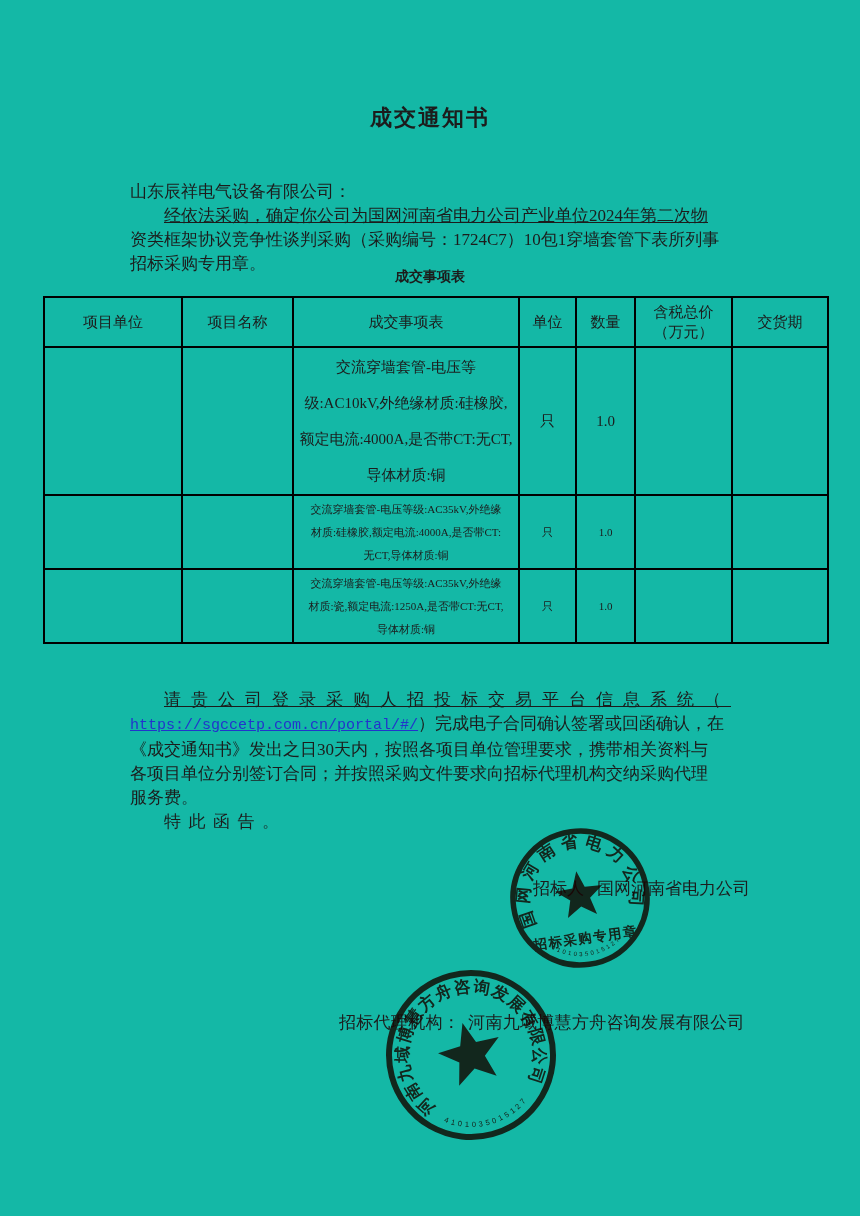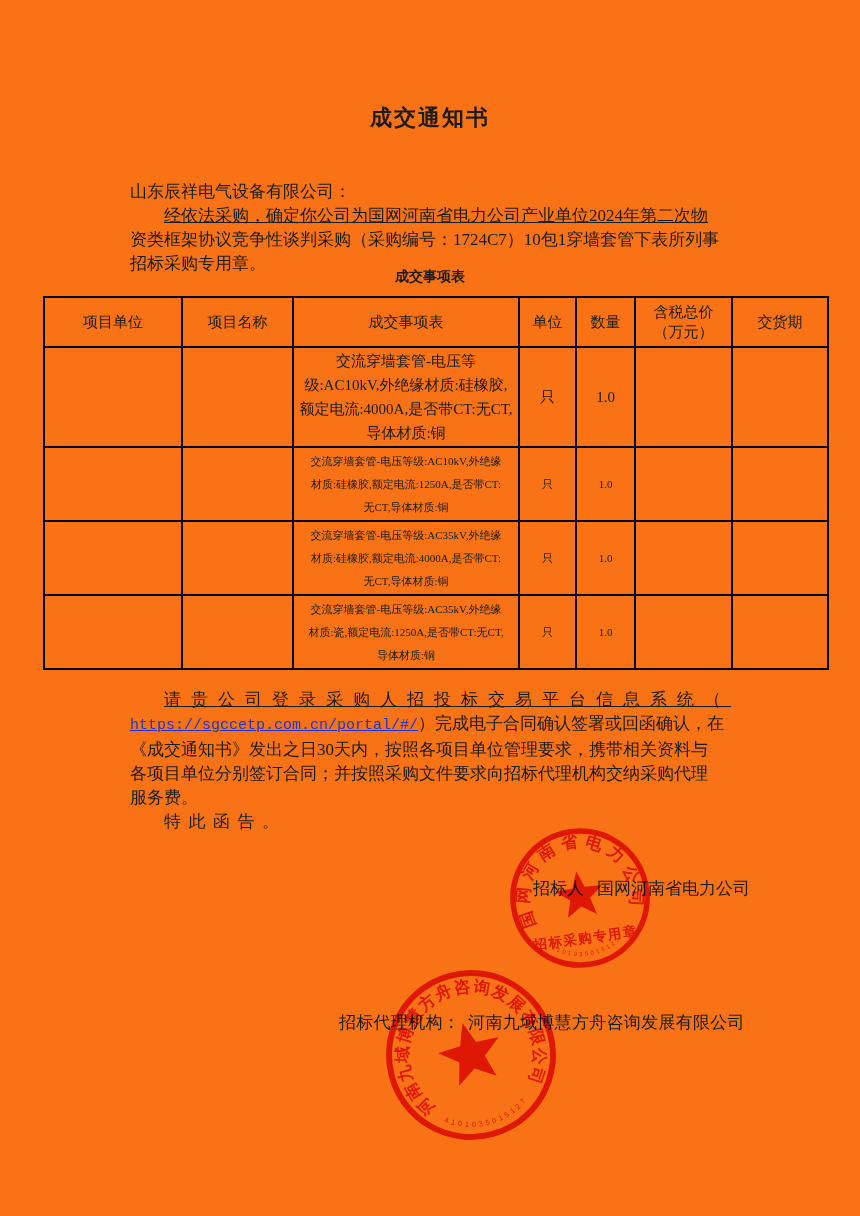--- a/index.html
+++ b/index.html
@@ -1,40 +1,40 @@
 <!DOCTYPE html>
 <html><head>
 <meta charset="utf-8">
 <style>
   * { margin:0; padding:0; box-sizing:border-box; }
   html,body { background:#e9e9e9; }
   #page {
     position:relative; width:860px; height:1216px; margin:0 auto;
-    background:#f97316; overflow:hidden;
+    background:#14b8a6; overflow:hidden;
     font-family:"Liberation Serif","DejaVu Serif",serif;
     color:#1c1c1c;
   }
   .abs { position:absolute; }
   .doc-title {
     left:0; top:103px; width:860px; text-align:center;
     font-size:22px; font-weight:bold; letter-spacing:2px;
   }
   .addressee { left:130px; top:180px; width:640px; font-size:17px; }
   .para1 { left:130px; top:204px; width:624px; font-size:17px; }
   .para1 .ln { line-height:24px; }
   .indent2 { text-indent:34px;text-decoration:underline; }
   .table-title {
     left:38px; top:268px; width:784px; text-align:center;
     font-size:14px; font-weight:bold;
   }
   .tbl-wrap { left:43px; top:296px; }
   table { border-collapse:collapse; table-layout:fixed; width:784px; }
   td { border:2px solid #000; vertical-align:middle; text-align:center; padding:1px 5px; overflow:hidden; }
   tr.hdr td { height:50px; font-size:15px; line-height:20px; white-space:pre-line; }
-  tr.row-lg td { height:96px; font-size:15px; line-height:24px; }
+  tr.row-lg td { height:96px; font-size:15px; line-height:36px; }
   tr.row-sm td { height:74px; font-size:11px; line-height:23px; }
   tr.row-lg td.goods { font-size:15px; }
   tr.row-sm td.goods { font-size:11px; padding:0 12px; }
   .para2 { left:130px; top:688px; width:624px; font-size:17px; }
   .para2 .ln { line-height:24px; }
   .spread { letter-spacing:10px; }
   .url {
     font-family:"Liberation Mono","DejaVu Sans Mono",monospace;
     font-size:15px; color:#2233cc; text-decoration:underline; cursor:pointer;text-align:center;
   }
@@ -84,29 +84,20 @@
         <td>单位</td>
         <td>数量</td>
         <td>含税总价
 （万元）</td>
         <td>交货期</td>
       </tr>
       <tr class="row-lg">
         <td></td>
         <td></td>
         <td class="goods">交流穿墙套管-电压等级:AC10kV,外绝缘材质:硅橡胶,额定电流:4000A,是否带CT:无CT,导体材质:铜</td>
-        <td>只</td>
-        <td>1.0</td>
-        <td></td>
-        <td></td>
-      </tr>
-      <tr class="row-sm">
-        <td></td>
-        <td></td>
-        <td class="goods">交流穿墙套管-电压等级:AC10kV,外绝缘材质:硅橡胶,额定电流:1250A,是否带CT:无CT,导体材质:铜</td>
         <td>只</td>
         <td>1.0</td>
         <td></td>
         <td></td>
       </tr>
       <tr class="row-sm">
         <td></td>
         <td></td>
         <td class="goods">交流穿墙套管-电压等级:AC35kV,外绝缘材质:硅橡胶,额定电流:4000A,是否带CT:无CT,导体材质:铜</td>
         <td>只</td>

